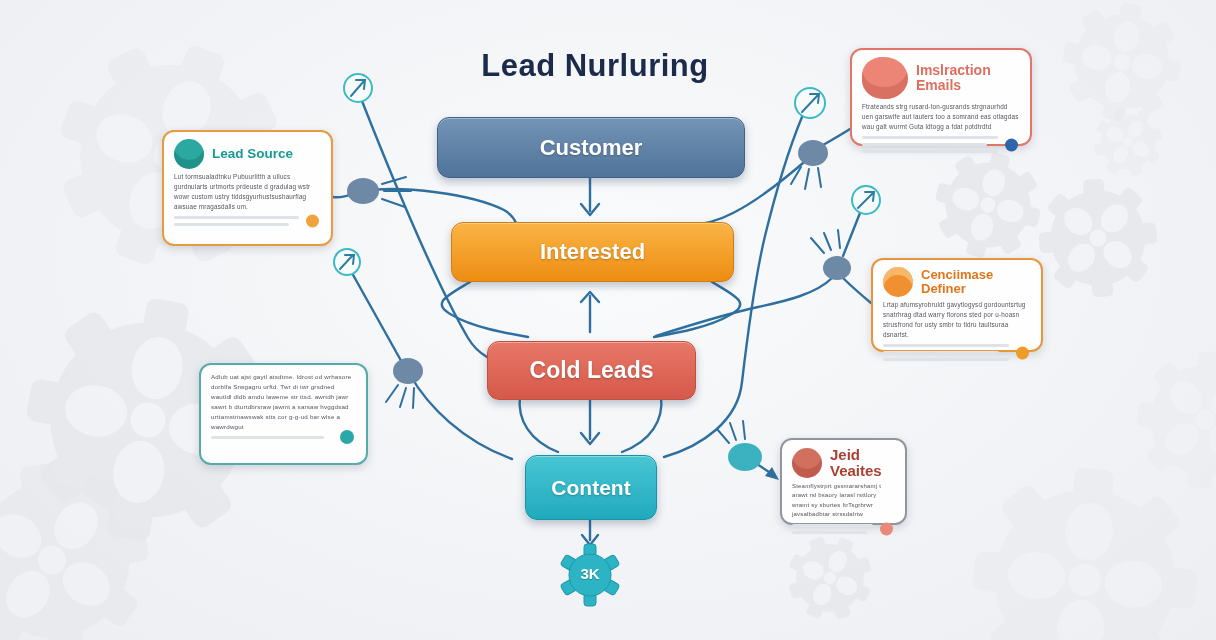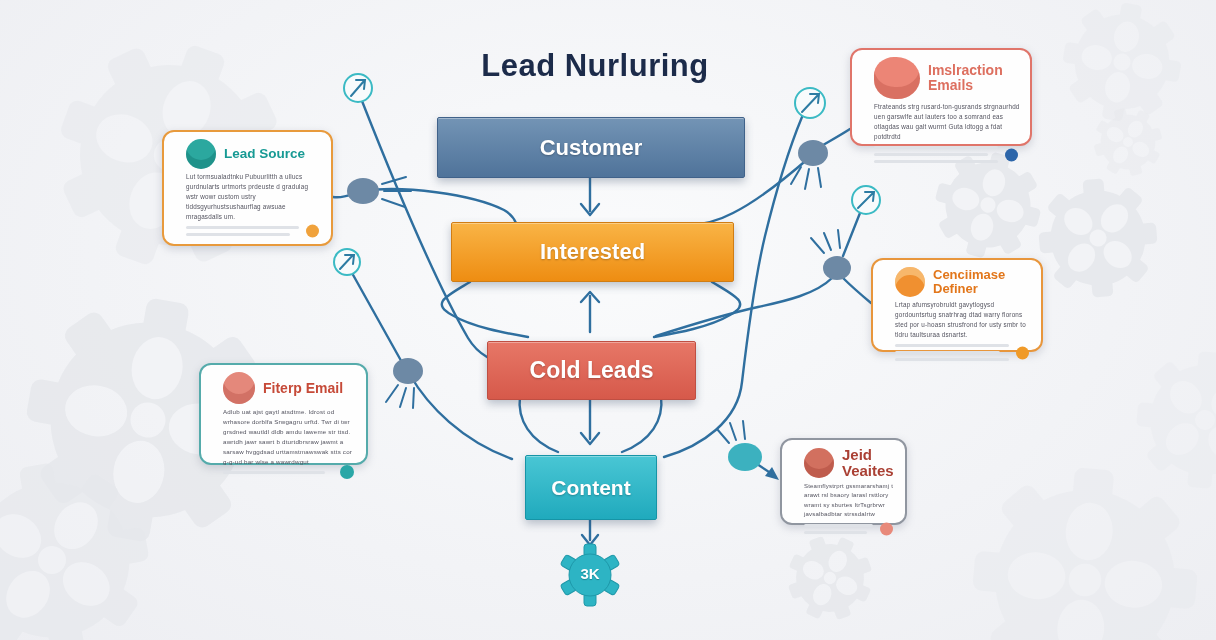--- a/index.html
+++ b/index.html
@@ -10,39 +10,39 @@
   }
   svg.layer{position:absolute;left:0;top:0;}
   
   .title{
     position:absolute;left:440px;top:48px;width:310px;margin:0;
     text-align:center;font-size:31px;font-weight:800;color:#1c2b4a;letter-spacing:.5px;
   }
   
   .node{
     position:absolute;display:flex;align-items:center;justify-content:center;
-    color:#fff;font-weight:bold;font-size:22px;border-radius:2px;
+    color:#fff;font-weight:bold;font-size:22px;border-radius:12px;
     box-shadow:0 4px 9px rgba(50,70,100,.3), inset 0 1px 0 rgba(255,255,255,.35);
     text-shadow:0 1px 2px rgba(0,0,0,.25);
   }
   .node-customer{left:437px;top:117px;width:306px;height:59px;
     background:linear-gradient(#7394b5,#4f739a);border:1px solid #40628a;}
   .node-interested{left:451px;top:222px;width:281px;height:58px;
     background:linear-gradient(#f9b446,#ee8d12);border:1px solid #d07d14;}
   .node-cold-leads{left:487px;top:341px;width:207px;height:57px;font-size:23px;
     background:linear-gradient(#e77767,#d6594a);border:1px solid #bf4f43;}
   .node-content{left:525px;top:455px;width:130px;height:63px;font-size:21px;
     background:linear-gradient(#49c6d4,#20aabd);border:1px solid #1694a6;}
   
   .gear8k{position:absolute;left:556px;top:541px;width:68px;height:68px;}
   .gear8k .lbl{position:absolute;left:0;top:0;width:68px;height:64px;display:flex;
     align-items:center;justify-content:center;color:#fff;font-weight:bold;font-size:15px;
     text-shadow:0 1px 1px rgba(0,60,70,.4);}
   
-  .card{position:absolute;background:#fefefe;border-radius:12px;padding:7px 10px 6px 22px;
+  .card{position:absolute;background:#fefefe;border-radius:12px;padding:7px 10px 6px 10px;
     box-shadow:0 3px 8px rgba(110,120,140,.28);box-sizing:border-box;}
   .card-head{display:flex;align-items:center;gap:8px;margin-bottom:3px;}
   .cicon{flex:none;border-radius:50%;}
   .ctitle{font-weight:bold;line-height:1.05;}
   .cbody{margin:0 0 4px 0;color:#52525e;line-height:1.6;letter-spacing:.2px;}
   .clines{position:relative;padding-right:22px;}
   .ln{display:block;height:3px;background:#dfe2e7;border-radius:2px;margin:4px 0;}
   .ln.w2{width:92%;}
   .cdot{position:absolute;right:2px;top:50%;transform:translateY(-50%);
     width:13px;height:13px;border-radius:50%;}
@@ -256,24 +256,20 @@
     <p class="cbody">Lrtap afumsyrobruldt gavytlogysd gordountsrtug snatrhrag dtad warry florons sted por u-hoasn strusfrond for usty smbr to tldru taultsuraa dsnartst.</p>
     <div class="clines">
       <span class="ln"></span>
         <span class="ln w2"></span>
         <span class="ln"></span>
       <span class="cdot"></span>
     </div>
   </div>
 
   <div class="card card-fiterp">
-    <div class="card-head">
-      <span class="cicon"></span>
-      <span class="ctitle">Fiterp Email</span>
-    </div>
     <p class="cbody">Adlub uat ajst gaytl atsdtme. Idrost od wrhasore dorblfa Srwgagru urftd. Twr di twr grsdned wautldl dldb amdu laweme str ttsd. awrtdh jawr sawrt b dturtdbrsraw jawmt a sarsaw hvggdsad urttamstmawswak stts cor g-g-ud bar wlse a wawrdwgut</p>
     <div class="clines">
       <span class="ln w2"></span>
       <span class="cdot"></span>
     </div>
   </div>
 
   <div class="card card-jeid">
     <div class="card-head">
       <span class="cicon"></span>

